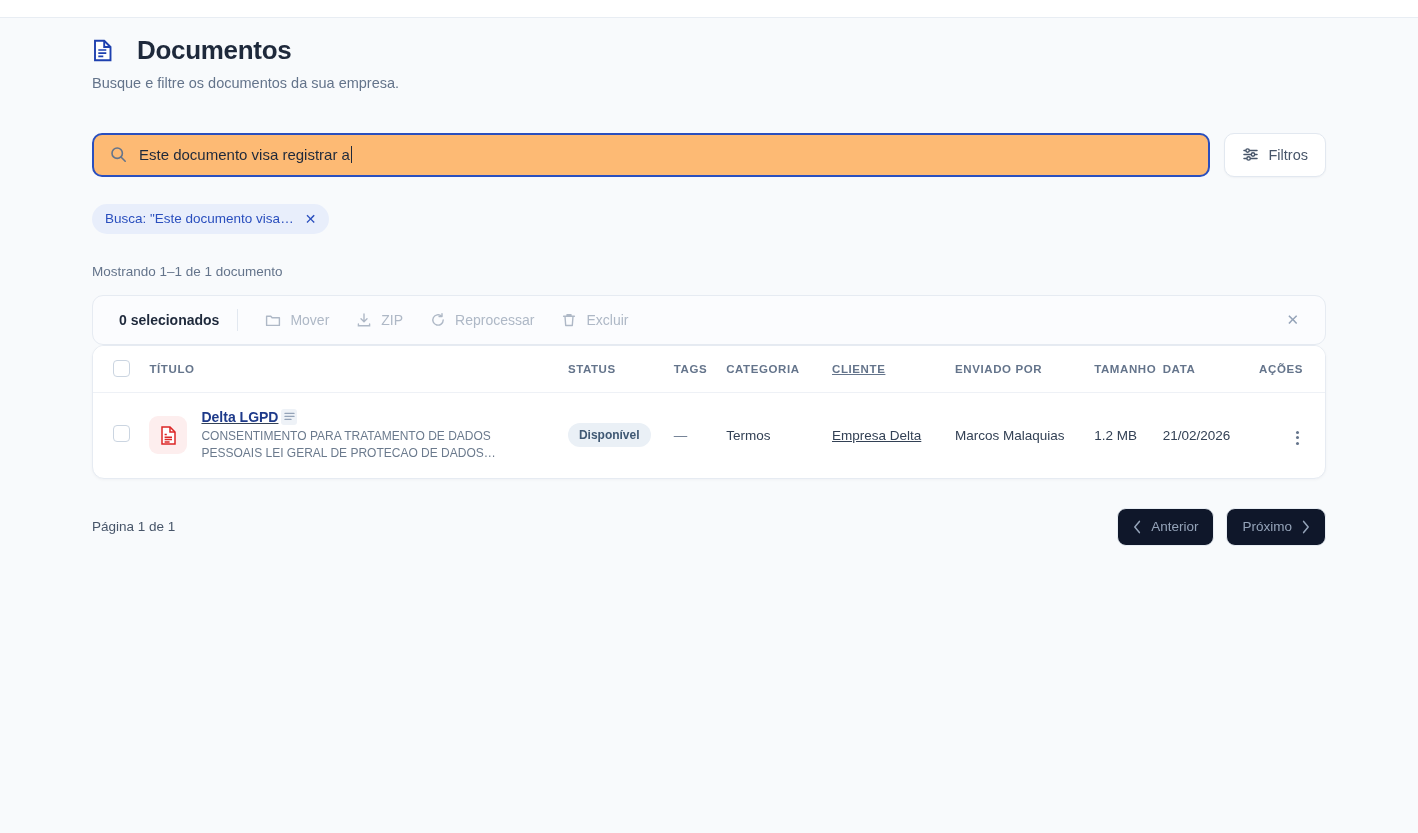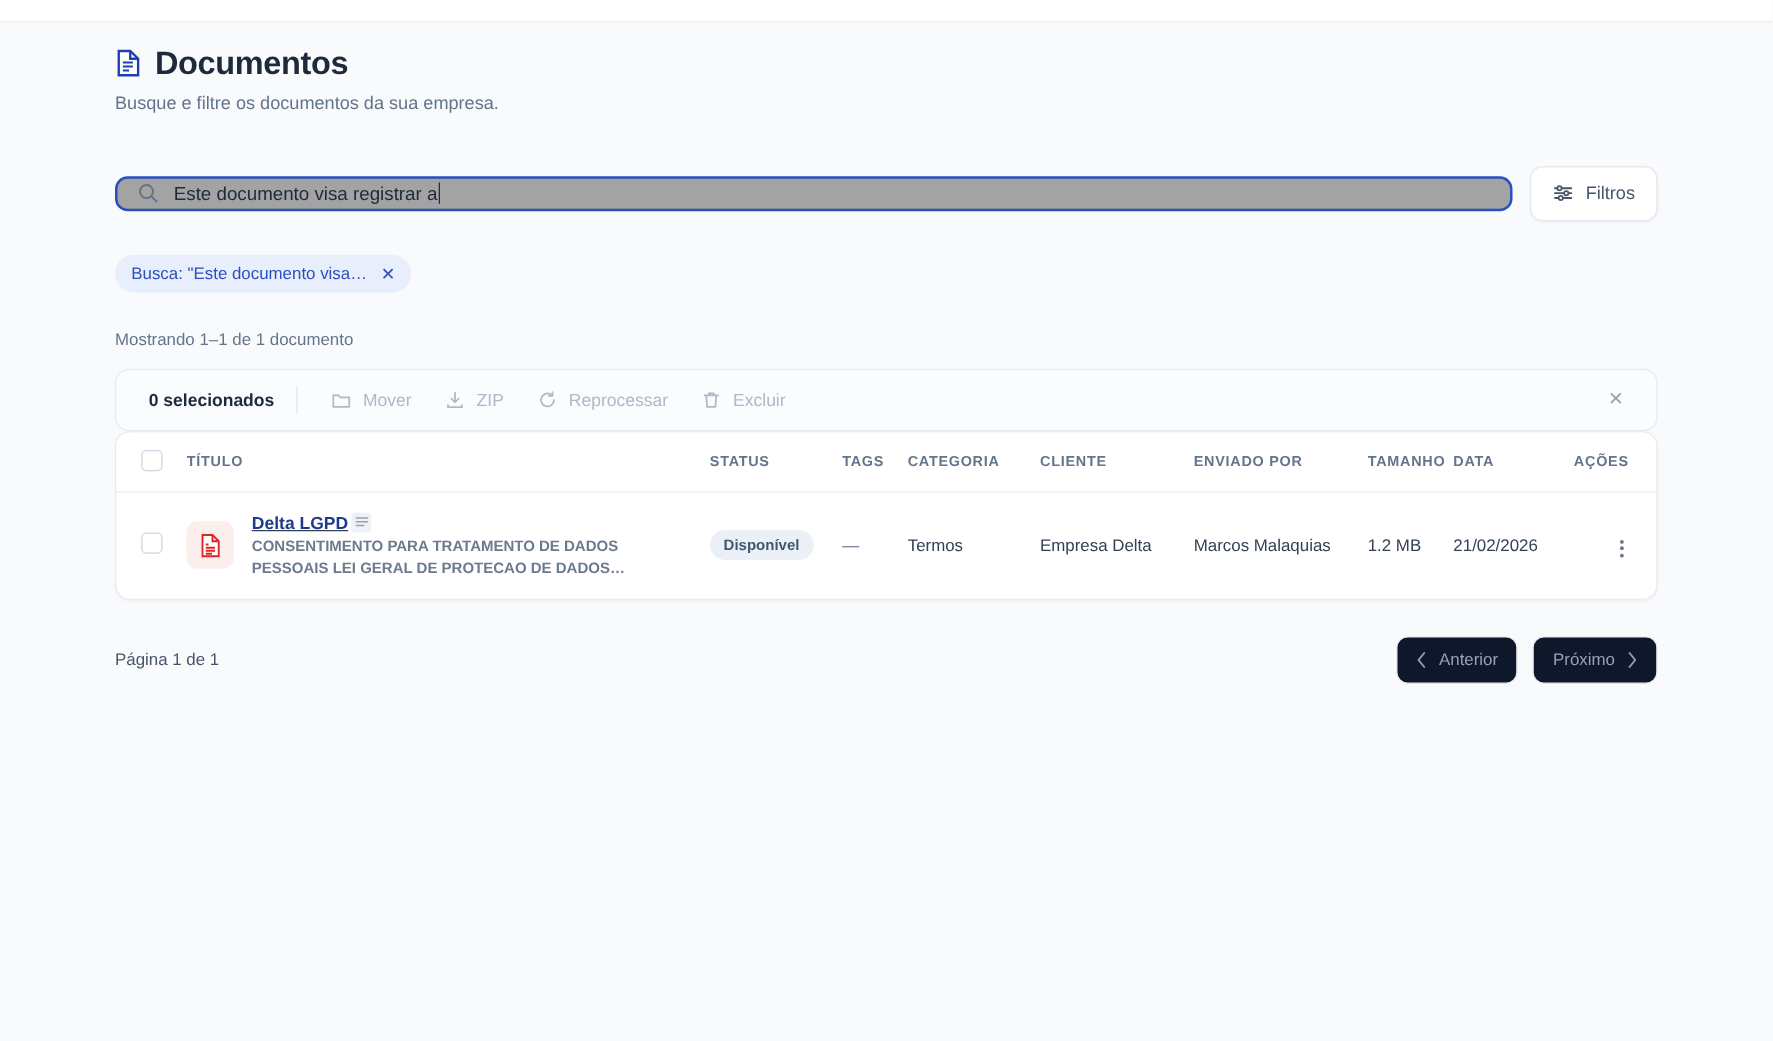--- a/index.html
+++ b/index.html
@@ -25,21 +25,21 @@
   
   .head-row {
     display: flex;
     align-items: flex-start;
     justify-content: space-between;
     padding-top: 18px;
   }
   .title-line {
     display: flex;
     align-items: center;
-    gap: 11px;
+    gap: 24px;
   }
   .page-title {
     font-size: 26px;
     font-weight: bold;
     letter-spacing: -0.3px;
     color: #1e293b;
     line-height: 1.1;
   }
   .subtitle {
     margin-top: 10px;
@@ -78,22 +78,22 @@
 
   
   .search-row {
     display: flex;
     gap: 14px;
     align-items: center;
     margin-top: 42px;
   }
   .search-box {
     flex: 1;
-    height: 28px;
-    background: #a3a3a3;
+    height: 44px;
+    background: #fdba74;
     border: 2px solid #2a4fbe;
     border-radius: 10px;
     display: flex;
     align-items: center;
     gap: 12px;
     padding: 0 16px;
   }
   .search-text {
     font-size: 15px;
     color: #1e293b;
@@ -225,21 +225,21 @@
     padding: 16px 0;
     font-size: 13.5px;
     color: #334155;
     vertical-align: middle;
   }
   .col-cb    { width: 56px; padding-left: 20px !important; }
   .col-title { width: 415px; }
   .col-status{ width: 105px; }
   .col-tags  { width: 52px; }
   .col-cat   { width: 105px; }
-  .col-client{ width: 122px; }
+  .col-client{ width: 122px; text-decoration: underline; }
   .col-sender{ width: 138px; }
   .col-size  { width: 68px; }
   .col-date  { width: 95px; }
   .col-act   { width: 60px; text-align: right; padding-right: 22px !important; }
 
   .title-cell {
     display: flex;
     align-items: center;
     gap: 14px;
   }
@@ -261,21 +261,20 @@
     border-radius: 3px;
     background: #eef2f7;
     display: inline-flex; align-items: center; justify-content: center;
   }
   .doc-excerpt {
     margin-top: 3px;
     font-size: 12px;
     color: #6b7a8d;
     line-height: 1.42;
     max-width: 310px;
-    font-weight: bold;
   }
   .badge-status {
     display: inline-block;
     padding: 5px 11px;
     border-radius: 12px;
     background: #eaf0f6;
     color: #3f5873;
     font-size: 12px;
     font-weight: bold;
   }

